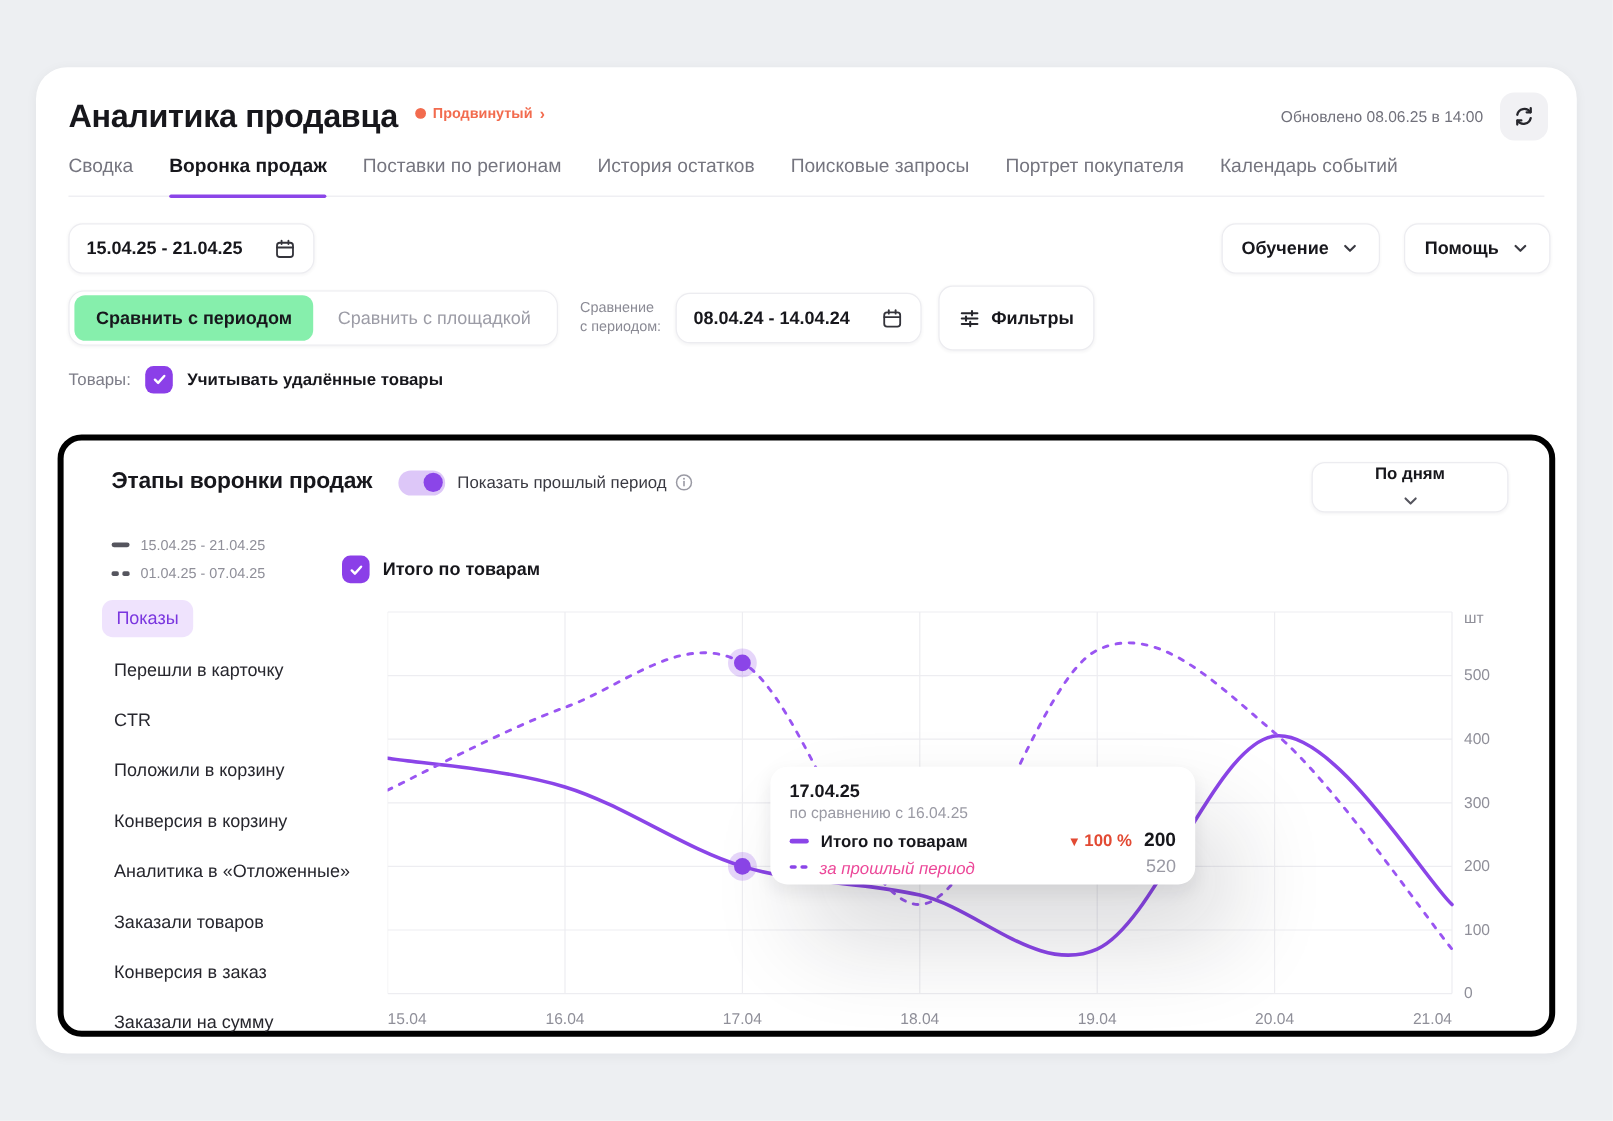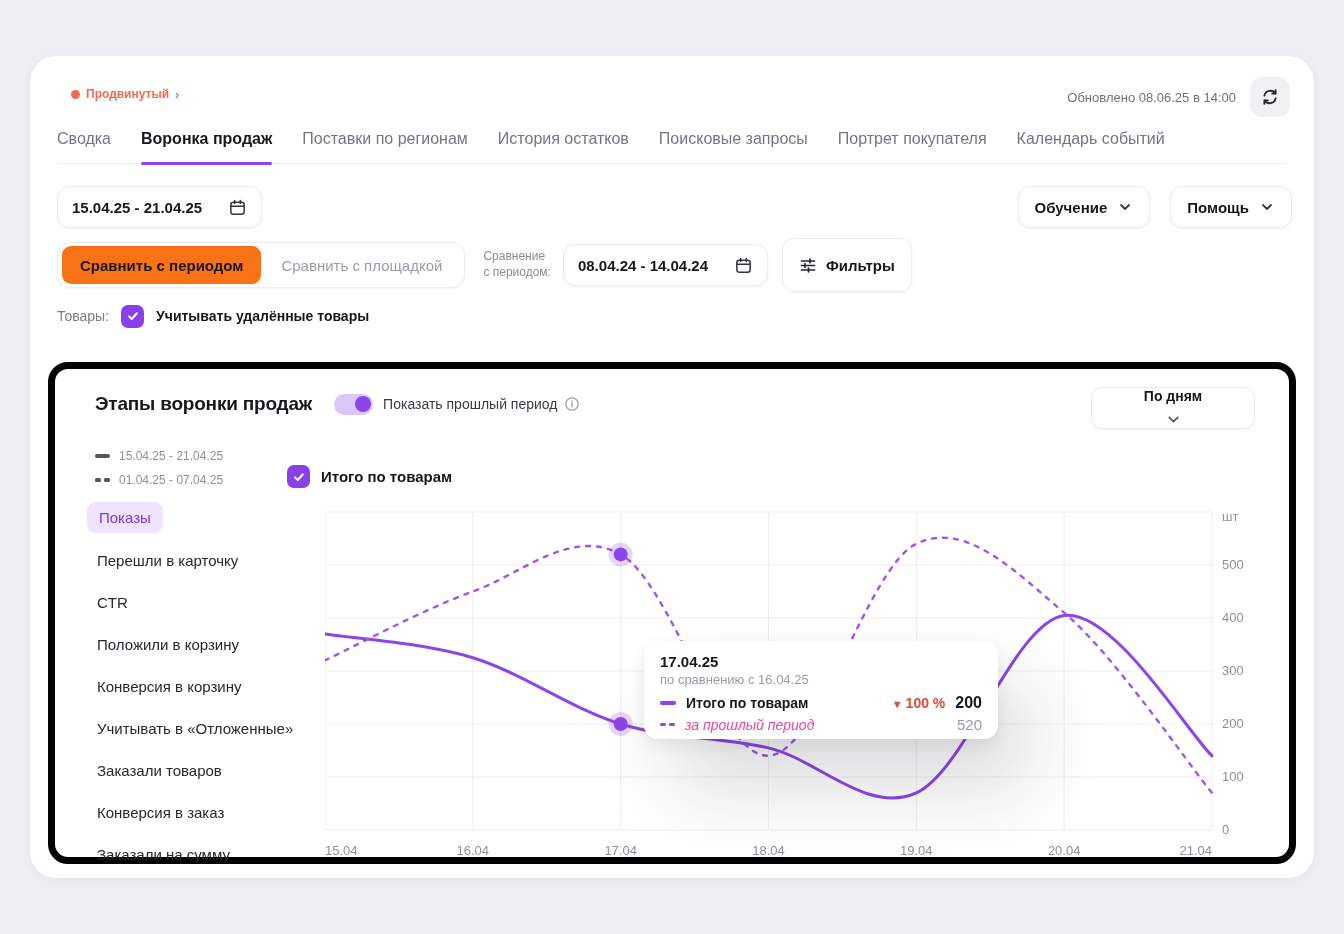--- a/index.html
+++ b/index.html
@@ -33,30 +33,30 @@
   .tab.active::after { content:""; position:absolute; left:0; right:0; bottom:-2px; height:3px; border-radius:3px; background:#8B45E8; }
   
   .ctrl { background:#fff; border:1px solid #ECECF0; box-shadow:0 1px 3px rgba(20,20,40,.05); border-radius:12px; display:inline-flex; align-items:center; cursor:pointer; }
   .row1 { position:absolute; left:27px; right:22px; top:130px; height:42px; display:flex; align-items:center; }
   .date-input { height:42px; padding:0 14px; gap:26px; font-size:15px; font-weight:600; }
   .row1-right { margin-left:auto; display:flex; gap:20px; }
   .menu-btn { height:42px; padding:0 16px; gap:10px; font-size:15px; font-weight:600; }
   .row2 { position:absolute; left:27px; top:186px; height:46px; display:flex; align-items:center; }
   .segmented { height:46px; border-radius:13px; padding:4px; gap:2px; }
   .segment { height:38px; display:flex; align-items:center; padding:0 18px; border-radius:9px; font-size:15px; cursor:pointer; }
-  .segment.active { background:#f97316; font-weight:700; color:#17171C; }
+  .segment.active { background:#86efac; font-weight:700; color:#17171C; }
   .segment.inactive { color:#9C9CA6; }
   .cmp-label { margin-left:18px; margin-right:12px; font-size:12px; color:#8A8A94; line-height:1.3; }
   .filters-btn { height:54px; padding:0 16px; gap:9px; font-size:15px; font-weight:600; margin-left:14px; }
   .row3 { position:absolute; left:27px; top:248px; height:24px; display:flex; align-items:center; gap:12px; }
   .products-label { font-size:14px; color:#7C7C87; }
   .checkbox { width:23px; height:23px; border-radius:7px; background:#8B3FE8; display:flex; align-items:center; justify-content:center; cursor:pointer; flex:none; }
   .check-label { font-size:14px; font-weight:600; }
   
-  .funnel-card { position:absolute; left:18px; top:306px; width:1248px; height:502px; border:7px solid #000000; border-radius:20px; background:#fff; }
+  .funnel-card { position:absolute; left:18px; top:306px; width:1248px; height:502px; border:5px solid #000000; border-radius:20px; background:#fff; }
   .funnel-head { position:absolute; left:40px; top:24px; display:flex; align-items:center; }
   .funnel-title { font-size:19px; font-weight:800; letter-spacing:-.2px; }
   .toggle { width:39px; height:21px; border-radius:11px; background:#DDC7F8; position:relative; margin-left:22px; cursor:pointer; flex:none; }
   .toggle .knob { position:absolute; top:2.5px; right:2.5px; width:16px; height:16px; border-radius:50%; background:#8B45E8; }
   .toggle-label { margin-left:10px; font-size:14px; color:#3A3A42; }
   .info-icon { margin-left:7px; display:flex; cursor:pointer; }
   .granularity { position:absolute; right:34px; top:18px; width:164px; height:42px; padding:0 14px; justify-content:space-between; font-size:14px; font-weight:600; border-radius:11px;flex-direction:column; }
   .legend { position:absolute; left:40px; top:80px; display:flex; flex-direction:column; gap:10px; }
   .legend-item { display:flex; align-items:center; gap:9px; font-size:12px; color:#8F8F99; }
   .sw-solid { width:15px; height:3.5px; border-radius:2px; background:#55555E; }
@@ -90,20 +90,21 @@
   .tt-value { font-size:16px; font-weight:700; }
   .tt-value.muted { font-weight:400; color:#9A9AA4; font-size:15px; }
   svg text { font-family:"Liberation Sans", sans-serif; }
 </style>
 </head>
 <body>
 
 <div class="page-card">
 
   <div class="title-row">
+    <span class="page-title">Аналитика продавца</span>
     <span class="badge">
       <span class="dot"></span>
       <span class="badge-label">Продвинутый</span>
       <span class="badge-chevron">›</span>
     </span>
     <div class="header-right">
       <span class="updated-text">Обновлено 08.06.25 в 14:00</span>
       <button class="refresh-btn">
         <span style="display:flex;">
           <svg width="20" height="20" viewBox="0 0 20 20" fill="none" stroke="#26262C" stroke-width="1.9" stroke-linecap="round" stroke-linejoin="round">
@@ -251,21 +252,21 @@
       </span>
       <span class="total-label">Итого по товарам</span>
     </div>
 
     <div class="stages">
       <div class="stage-wrap"><div class="stage active">Показы</div></div>
       <div class="stage">Перешли в карточку</div>
       <div class="stage">CTR</div>
       <div class="stage">Положили в корзину</div>
       <div class="stage">Конверсия в корзину</div>
-      <div class="stage">Учитывать в «Отложенные»</div>
+      <div class="stage">Аналитика в «Отложенные»</div>
       <div class="stage">Заказали товаров</div>
       <div class="stage">Конверсия в заказ</div>
       <div class="stage">Заказали на сумму</div>
     </div>
 
     <div class="chart-wrap">
       <svg id="chart-svg" width="922" height="362" viewBox="0 0 922 362">
           <line x1="0" y1="5" x2="887" y2="5" stroke="#EDEDF1" stroke-width="1"></line>
           <line x1="0" y1="323" x2="887" y2="323" stroke="#EDEDF1" stroke-width="1"></line>
           <line x1="0" y1="270" x2="887" y2="270" stroke="#EDEDF1" stroke-width="1"></line>

